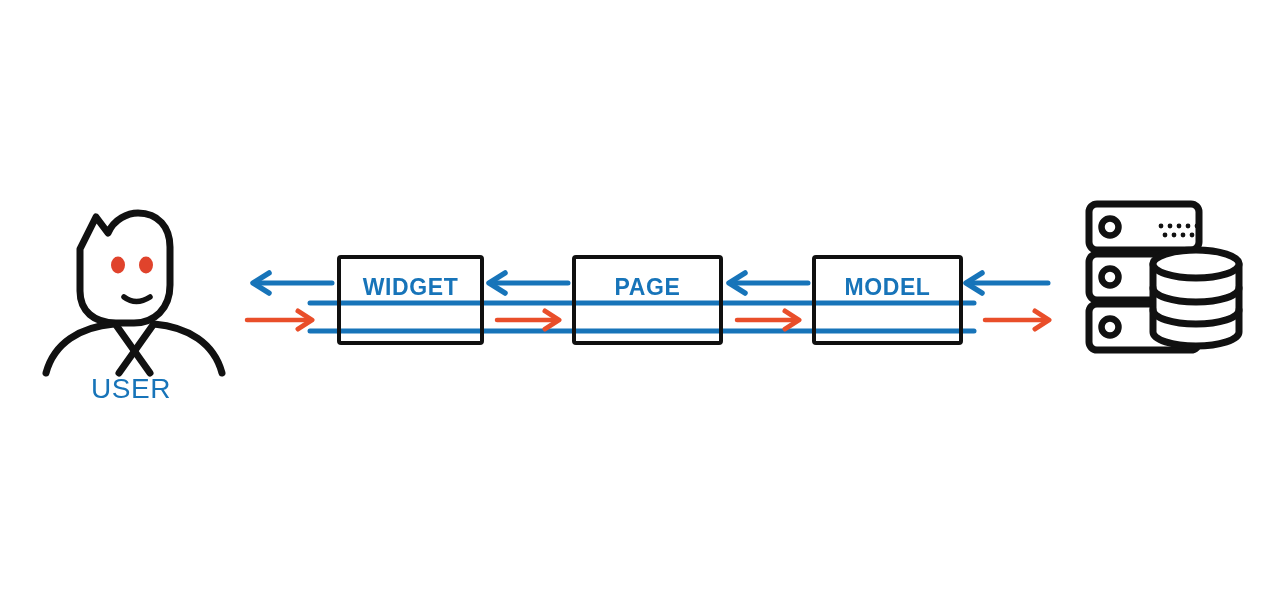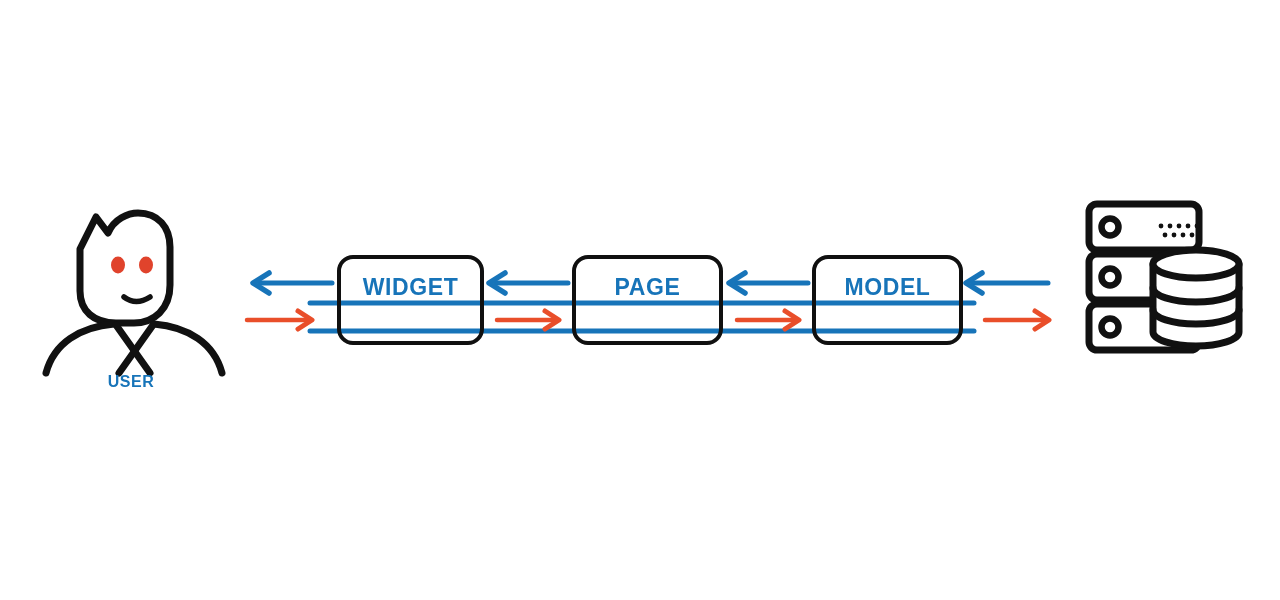--- a/index.html
+++ b/index.html
@@ -2,31 +2,31 @@
 <html><head>
 <meta charset="utf-8">
 <style>
   html,body{margin:0;padding:0;background:#ffffff;}
   body{width:1280px;height:600px;overflow:hidden;font-family:"Liberation Sans",sans-serif;}
   .stage{position:relative;width:1280px;height:600px;background:#ffffff;}
   .layer{position:absolute;left:0;top:0;width:1280px;height:600px;}
   svg{display:block;}
   .node-box{
     position:absolute;top:255px;height:90px;box-sizing:border-box;
-    border:4px solid #101010;border-radius:16px;background:transparent;
+    border:4px solid #101010;border-radius:4px;background:transparent;
     display:flex;justify-content:center;align-items:flex-start;padding-top:15px;
     color:#1774b9;font-weight:700;font-size:23px;letter-spacing:.6px;
     z-index:2;
   }
   #box-widget{left:337px;width:147px;}
   #box-page{left:572px;width:151px;}
   #box-model{left:812px;width:151px;}
   .caption{
     position:absolute;width:140px;text-align:center;z-index:2;
-    color:#1774b9;font-weight:700;font-size:16px;letter-spacing:.5px;
+    color:#1774b9;font-weight:400;font-size:28px;letter-spacing:.5px;
   }
   #caption-user{left:61px;top:373px;}
   #caption-back{left:1090px;top:380px;}
 </style>
 </head>
 <body>
 
 <div class="stage">
 
   <svg class="layer" viewBox="0 0 1280 600" aria-hidden="true">

